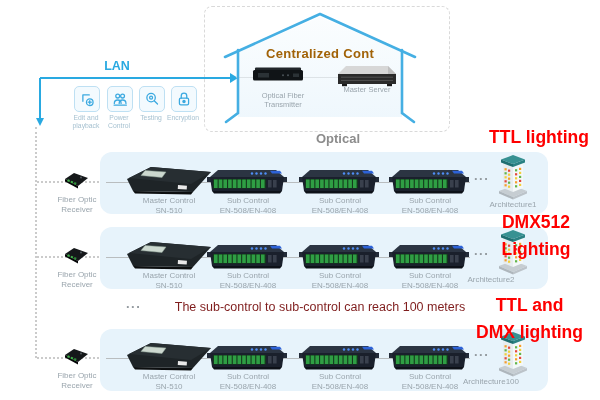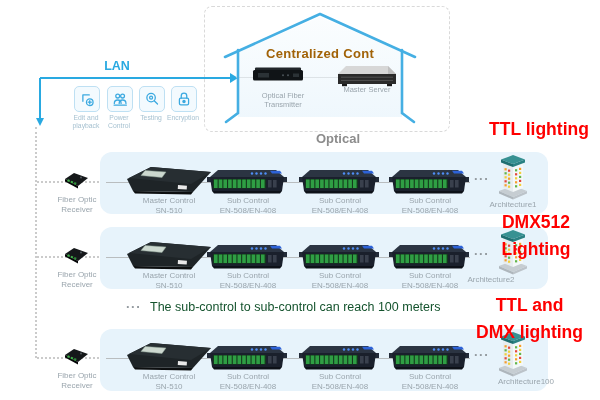--- a/index.html
+++ b/index.html
@@ -30,21 +30,21 @@
   
   .dot-v{left:35px;top:127px;height:231px;width:0;border-left:2px dotted #cbcbcb;}
   .dot-h{width:66px;height:0;border-top:2px dotted #cbcbcb;left:37px;}
   
   .row-bg{left:100px;width:448px;height:62px;background:#e7f3fb;border-radius:12px;z-index:0;}
   .dev-line{left:106px;width:364px;height:1px;background:#b9bdbf;z-index:1;}
   .ellipsis{font-size:13px;font-weight:bold;letter-spacing:1.5px;color:#939a9f;z-index:2;}
   
   .red-tag{color:#fe0000;font-weight:bold;font-size:17.5px;text-align:center;white-space:pre-line;
            line-height:27px;z-index:5;}
-  .note{left:150px;top:300px;width:316px;font-size:12.5px;color:#14532d;}
+  .note{left:162px;top:300px;width:316px;text-align:center;font-size:12.5px;color:#7f1d1d;}
   .section-title{left:298px;top:131px;width:80px;text-align:center;font-size:13px;font-weight:bold;color:#8c8c8c;}
 </style>
 </head>
 <body>
 
 <div id="canvas">
 
   <svg width="0" height="0" style="position:absolute" aria-hidden="true">
     <defs>
       <linearGradient id="houseGrad" x1="0" y1="0" x2="0" y2="1">
@@ -237,21 +237,21 @@
   <svg class="abs dev-svg" style="left:388px;top:165px" width="82" height="32">
       <use href="#sym-sub"></use>
     </svg>
   <div class="abs lbl" style="left:391px;top:196px;width:78px">Sub Control
 EN-508/EN-408</div>
   <div class="abs ellipsis" style="left:474px;top:168px">...</div>
   <svg class="abs dev-svg" style="left:495px;top:154px" width="36" height="46">
       <use href="#sym-building"></use>
     </svg>
   <div class="abs lbl" style="left:477px;top:200px;width:72px">Architecture1</div>
-  <div class="abs red-tag" style="left:477px;top:116px;width:124px">TTL lighting</div>
+  <div class="abs red-tag" style="left:477px;top:124px;width:124px">TTL lighting</div>
 
   <div class="abs row-bg" style="top:227px"></div>
   <div class="abs dev-line" style="top:257px"></div>
   <svg class="abs dev-svg" style="left:61px;top:245px" width="30" height="20">
       <use href="#sym-receiver"></use>
     </svg>
   <div class="abs lbl" style="left:50px;top:270px;width:54px">Fiber Optic
 Receiver</div>
   <svg class="abs dev-svg" style="left:121px;top:237px" width="96" height="36">
       <use href="#sym-master"></use>
@@ -307,17 +307,17 @@
 EN-508/EN-408</div>
   <svg class="abs dev-svg" style="left:388px;top:341px" width="82" height="32">
       <use href="#sym-sub"></use>
     </svg>
   <div class="abs lbl" style="left:391px;top:372px;width:78px">Sub Control
 EN-508/EN-408</div>
   <div class="abs ellipsis" style="left:474px;top:344px">...</div>
   <svg class="abs dev-svg" style="left:495px;top:331px" width="36" height="46">
       <use href="#sym-building"></use>
     </svg>
-  <div class="abs lbl" style="left:490px;top:377px;width:72px">Architecture100</div>
+  <div class="abs lbl" style="left:455px;top:377px;width:72px">Architecture100</div>
   <div class="abs red-tag" style="left:457px;top:292px;width:145px">TTL and
 DMX lighting</div>
 
 </div>
 
 </body></html>

